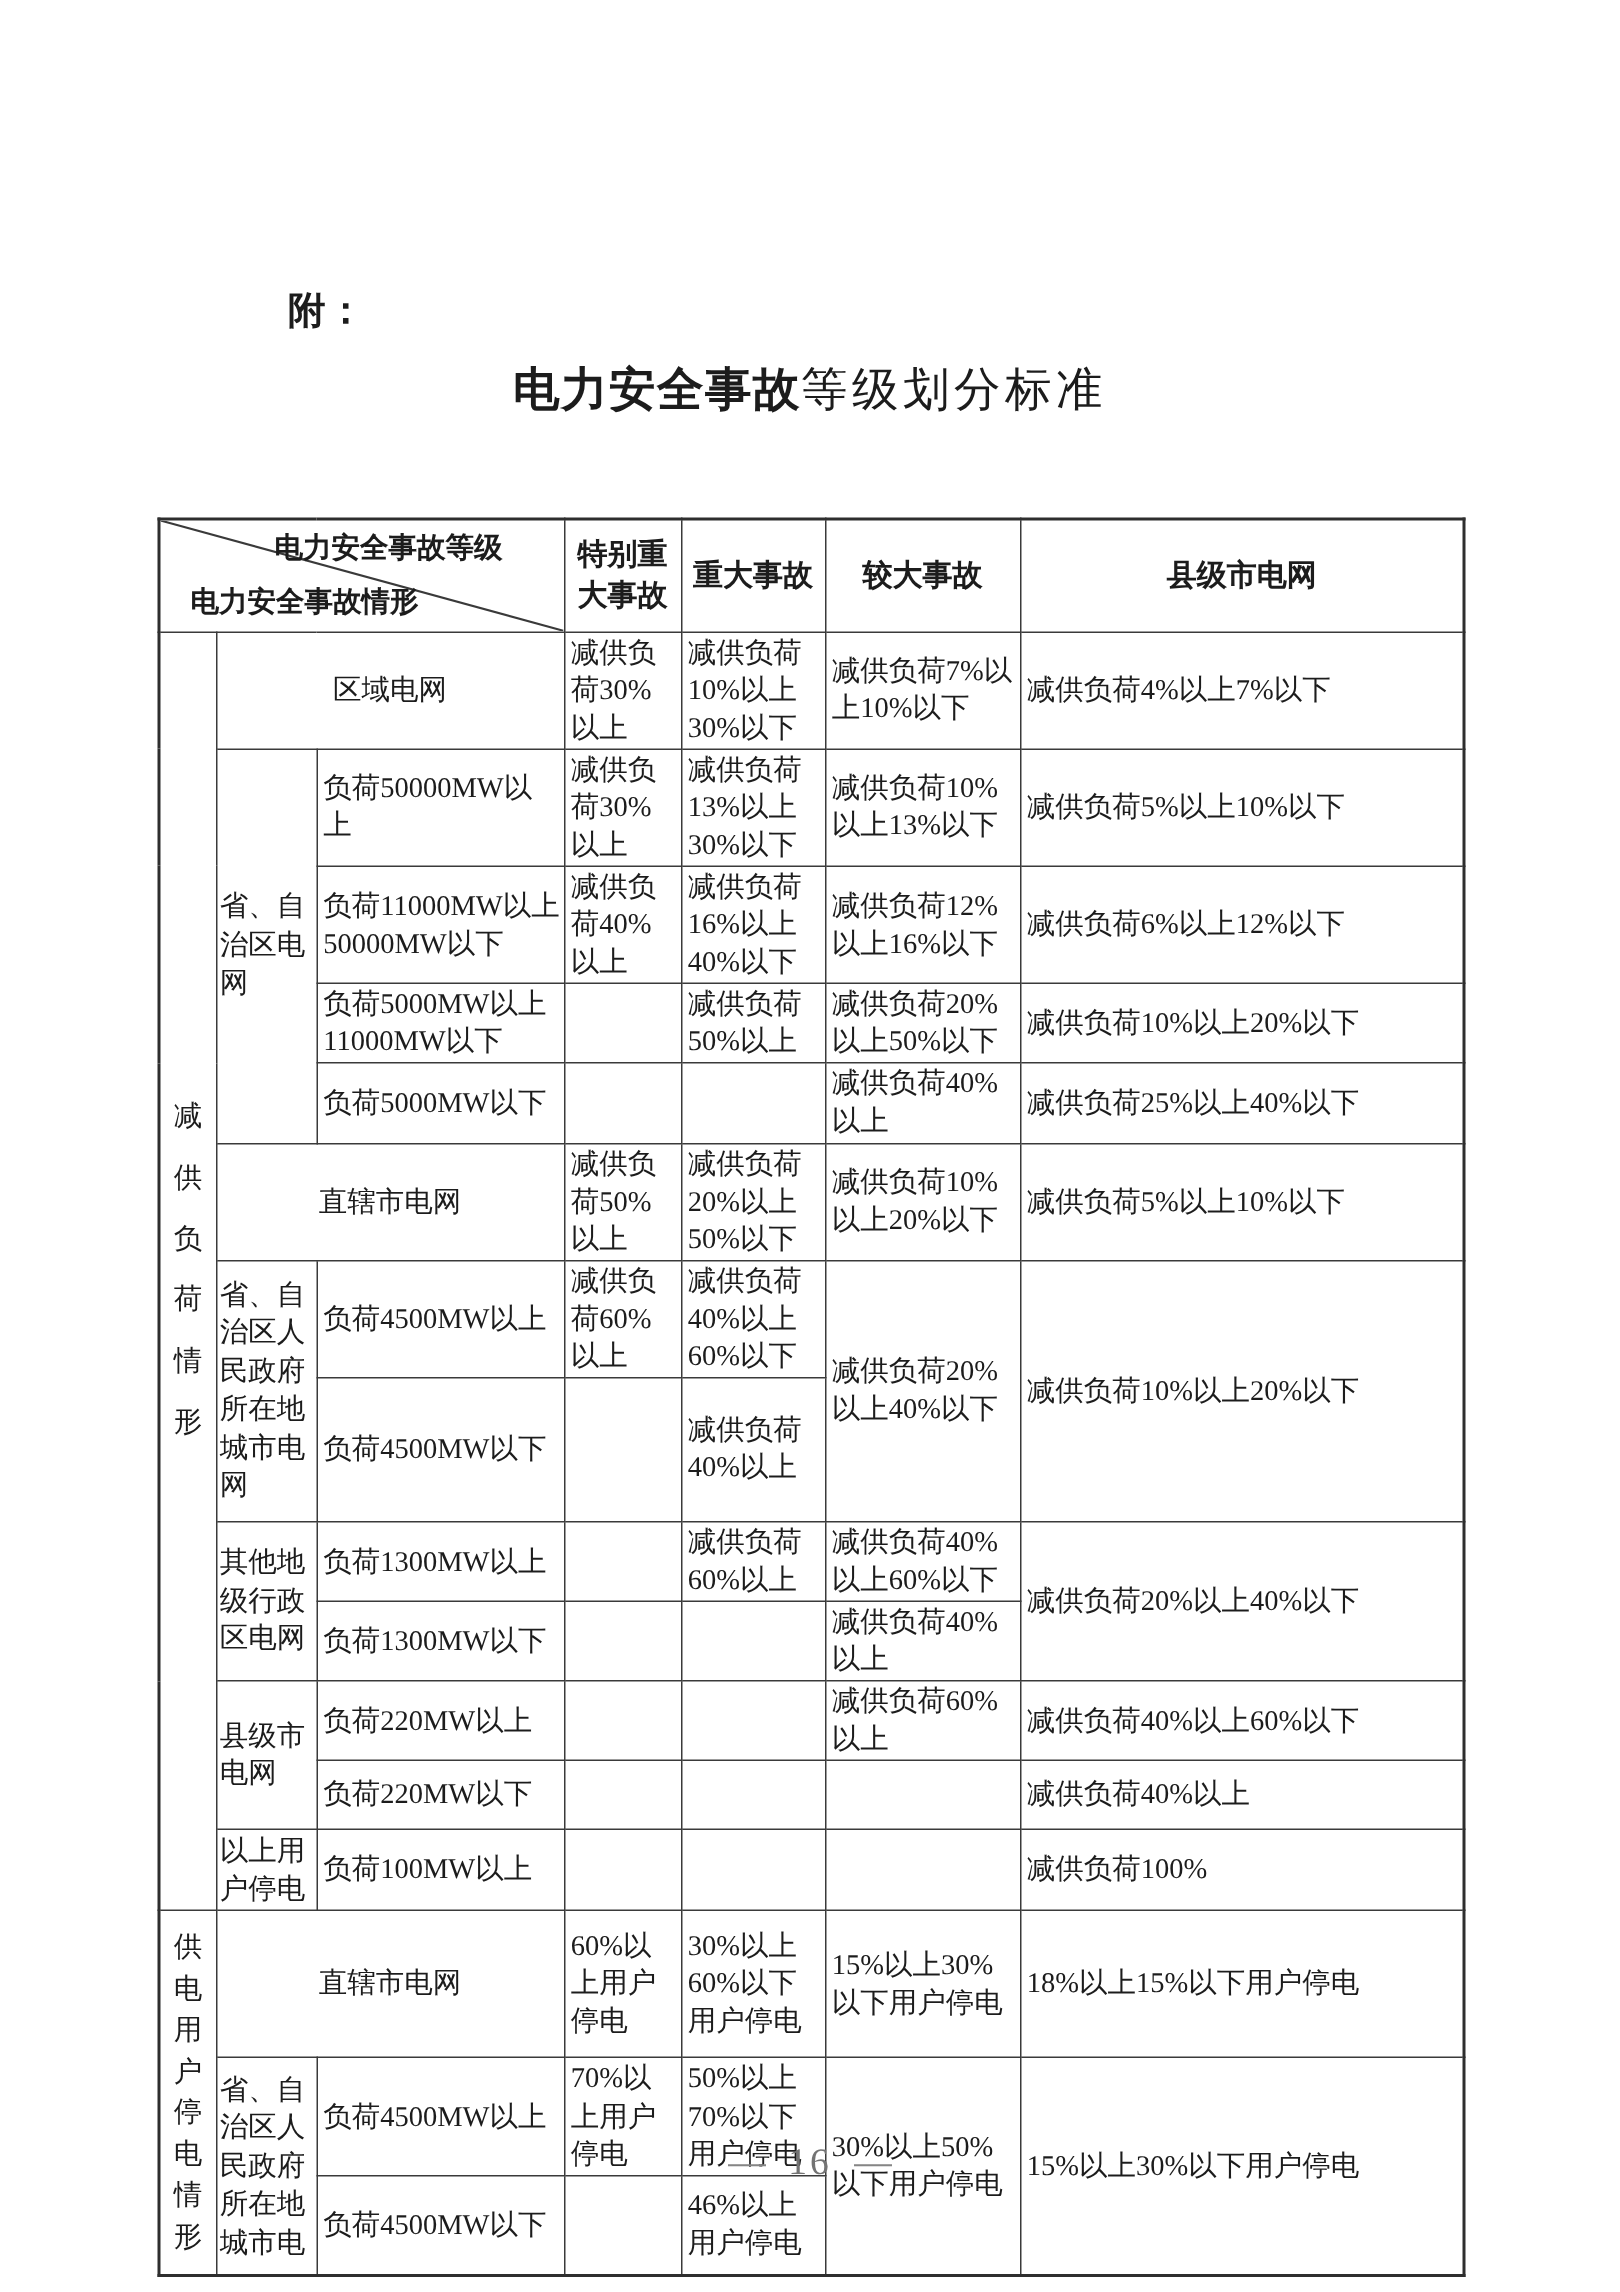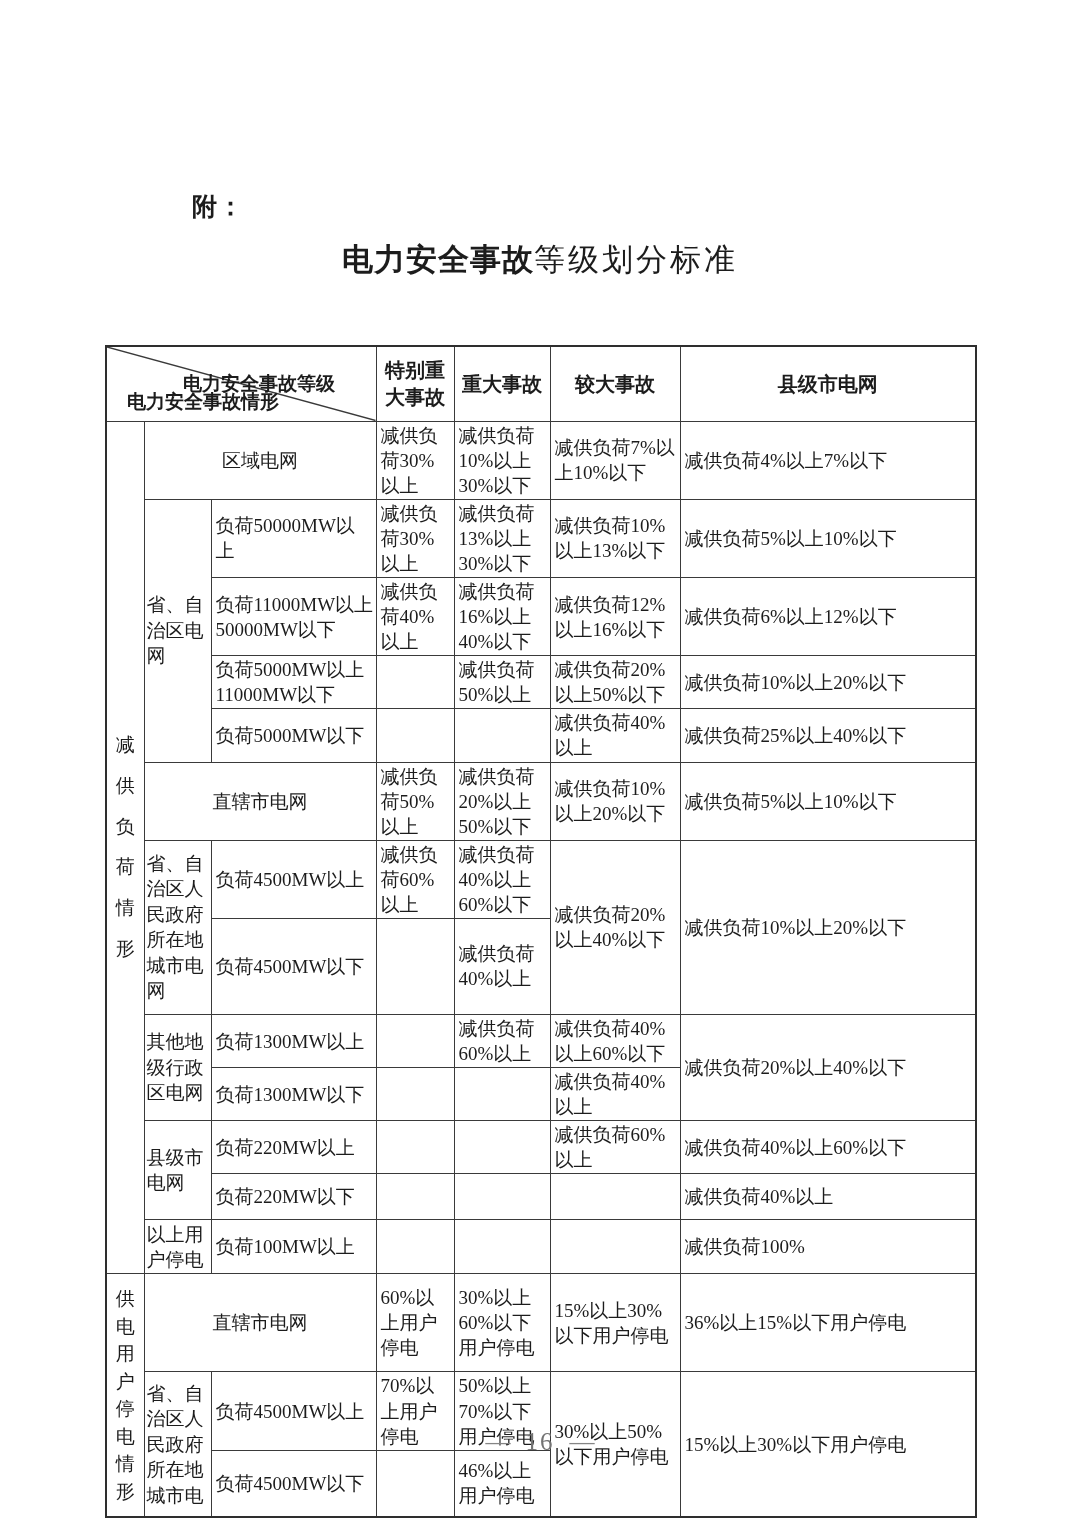--- a/index.html
+++ b/index.html
@@ -27,22 +27,22 @@
     border:2px solid #2e2e2e;
   }
   .grade-table td{
     border:1.5px solid #3a3a3a;
     font-size:19px; line-height:1.32;
     vertical-align:middle; overflow:hidden;
   }
   td.corner{ position:relative; padding:0; }
   .corner-svg{ position:absolute; left:0; top:0; width:100%; height:100%; }
   .corner-top{
-    position:absolute; top:24px; left:76px;
-    font-family:Liberation Sans, sans-serif;
+    position:absolute; top:7px; left:76px;
+    font-family:Liberation Mono, monospace;
     font-weight:700; font-size:19px;text-align:right;
   }
   .corner-bottom{
     position:absolute; bottom:6px; left:3px;
     font-family:"Liberation Sans","DejaVu Sans",sans-serif;
     font-weight:700; font-size:19px;margin-left:17px;
   }
   td.grade-h{
     text-align:center;
     font-family:"Liberation Sans","DejaVu Sans",sans-serif;
@@ -196,21 +196,21 @@
     <td class="val"></td>
     <td class="val">减供负荷100%</td>
   </tr>
 
   <tr style="height:98px">
     <td class="cat cat-s2" rowspan="3"><span>供电用户停电情形</span></td>
     <td class="scope-c" colspan="2">直辖市电网</td>
     <td class="val">60%以上用户停电</td>
     <td class="val">30%以上60%以下用户停电</td>
     <td class="val">15%以上30%以下用户停电</td>
-    <td class="val">36%以上15%以下用户停电</td>
+    <td class="val">18%以上15%以下用户停电</td>
   </tr>
   <tr style="height:60px">
     <td class="grp" rowspan="2">省、自治区人民政府所在地城市电</td>
     <td class="scope-l">负荷4500MW以上</td>
     <td class="val">70%以上用户停电</td>
     <td class="val">50%以上70%以下用户停电</td>
     <td class="val" rowspan="2">30%以上50%以下用户停电</td>
     <td class="val" rowspan="2">15%以上30%以下用户停电</td>
   </tr>
   <tr style="height:67px">

